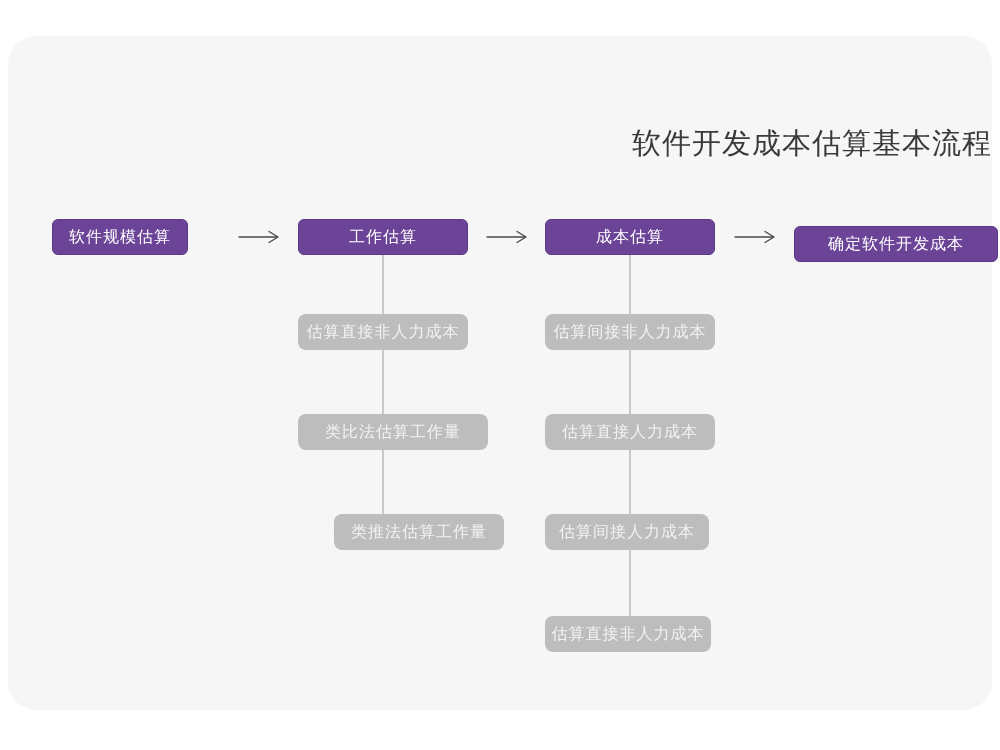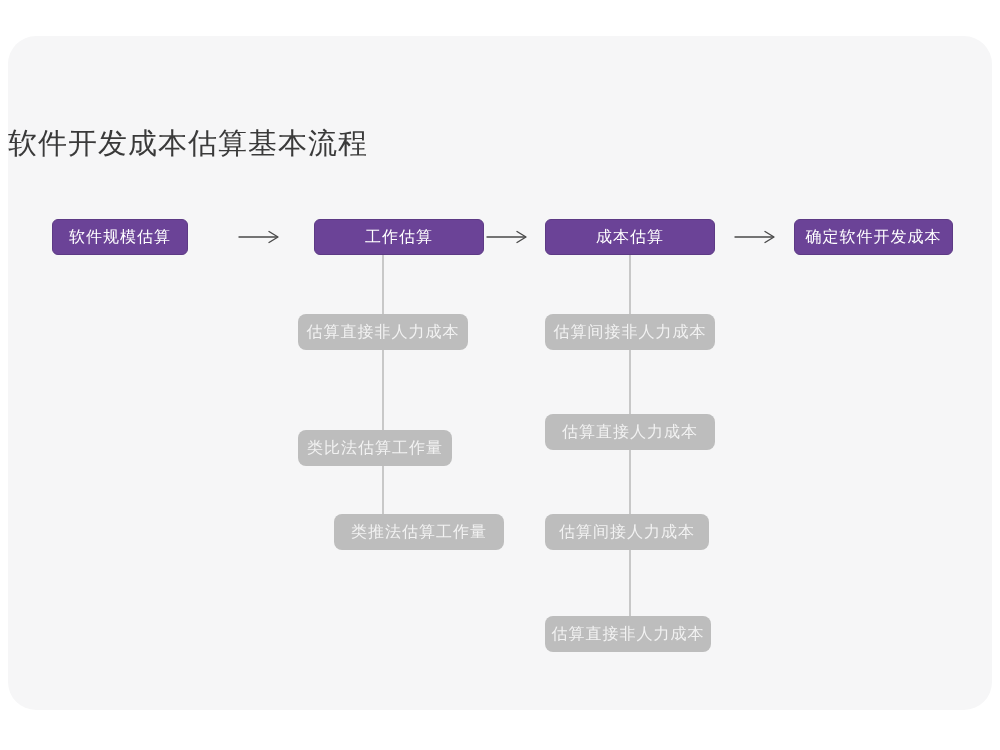--- a/index.html
+++ b/index.html
@@ -24,21 +24,21 @@
     height: 674px;
     background: var(--card-bg, #f6f6f7);
     border-radius: 28px;
   }
   .title {
     position: absolute;
     left: 0;
     top: 88px;
     width: 100%;
     margin: 0;
-    text-align: left;
+    text-align: right;
     font-size: 29px;
     font-weight: 400;
     letter-spacing: 1px;
     color: var(--title-text, #3a3a3a);
   }
   .node {
     position: absolute;
     height: 36px;
     display: flex;
     align-items: center;
@@ -84,47 +84,47 @@
   <div class="card">
 
     <h1 class="title">软件开发成本估算基本流程</h1>
 
     <div class="vline" style="left:374px; top:219px; height:277px;"></div>
     <div class="vline" style="left:621px; top:219px; height:379px;"></div>
 
     <div class="node purple" style="left:44px; top:183px; width:136px;">
       <span>软件规模估算</span>
     </div>
-    <div class="node purple" style="left:290px; top:183px; width:170px;margin-left:16px;">
+    <div class="node purple" style="left:290px; top:183px; width:170px;">
       <span>工作估算</span>
     </div>
     <div class="node purple" style="left:537px; top:183px; width:170px;">
       <span>成本估算</span>
     </div>
-    <div class="node purple" style="left:786px; top:183px; width:159px;">
+    <div class="node purple" style="left:786px; top:190px; width:204px;">
       <span>确定软件开发成本</span>
     </div>
 
     <svg class="arrow" style="left:230px; top:194px;" viewBox="0 0 44 14">
       <line x1="1" y1="7" x2="39" y2="7"></line>
       <polyline points="31,1.5 40,7 31,12.5"></polyline>
     </svg>
     <svg class="arrow" style="left:478px; top:194px;" viewBox="0 0 44 14">
       <line x1="1" y1="7" x2="39" y2="7"></line>
       <polyline points="31,1.5 40,7 31,12.5"></polyline>
     </svg>
     <svg class="arrow" style="left:726px; top:194px;" viewBox="0 0 44 14">
       <line x1="1" y1="7" x2="39" y2="7"></line>
       <polyline points="31,1.5 40,7 31,12.5"></polyline>
     </svg>
 
     <div class="node gray" style="left:290px; top:278px; width:170px;">
       <span>估算直接非人力成本</span>
     </div>
-    <div class="node gray" style="left:290px; top:394px; width:154px;">
+    <div class="node gray" style="left:290px; top:378px; width:190px;">
       <span>类比法估算工作量</span>
     </div>
     <div class="node gray" style="left:290px; top:478px; width:170px;margin-left:36px;">
       <span>类推法估算工作量</span>
     </div>
 
     <div class="node gray" style="left:537px; top:278px; width:170px;">
       <span>估算间接非人力成本</span>
     </div>
     <div class="node gray" style="left:537px; top:378px; width:170px;text-align:center;">

